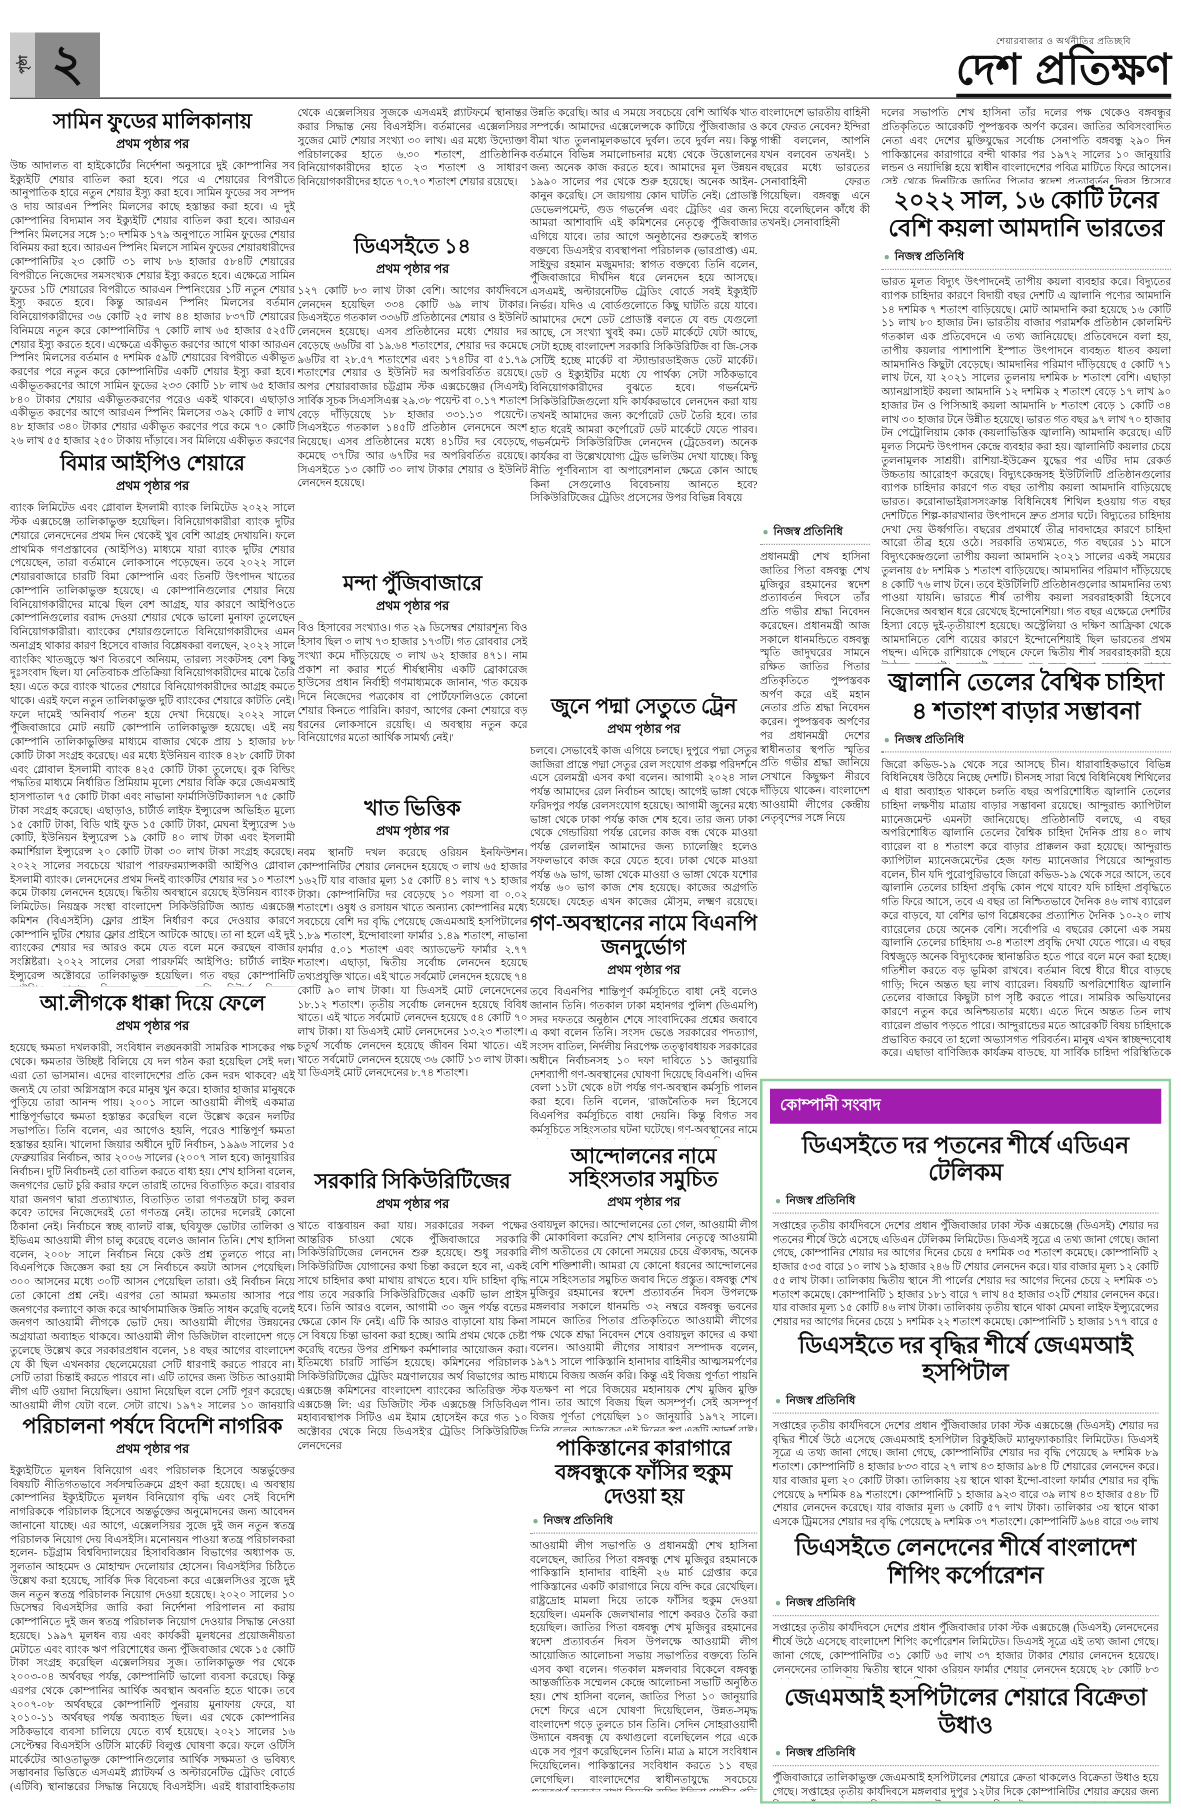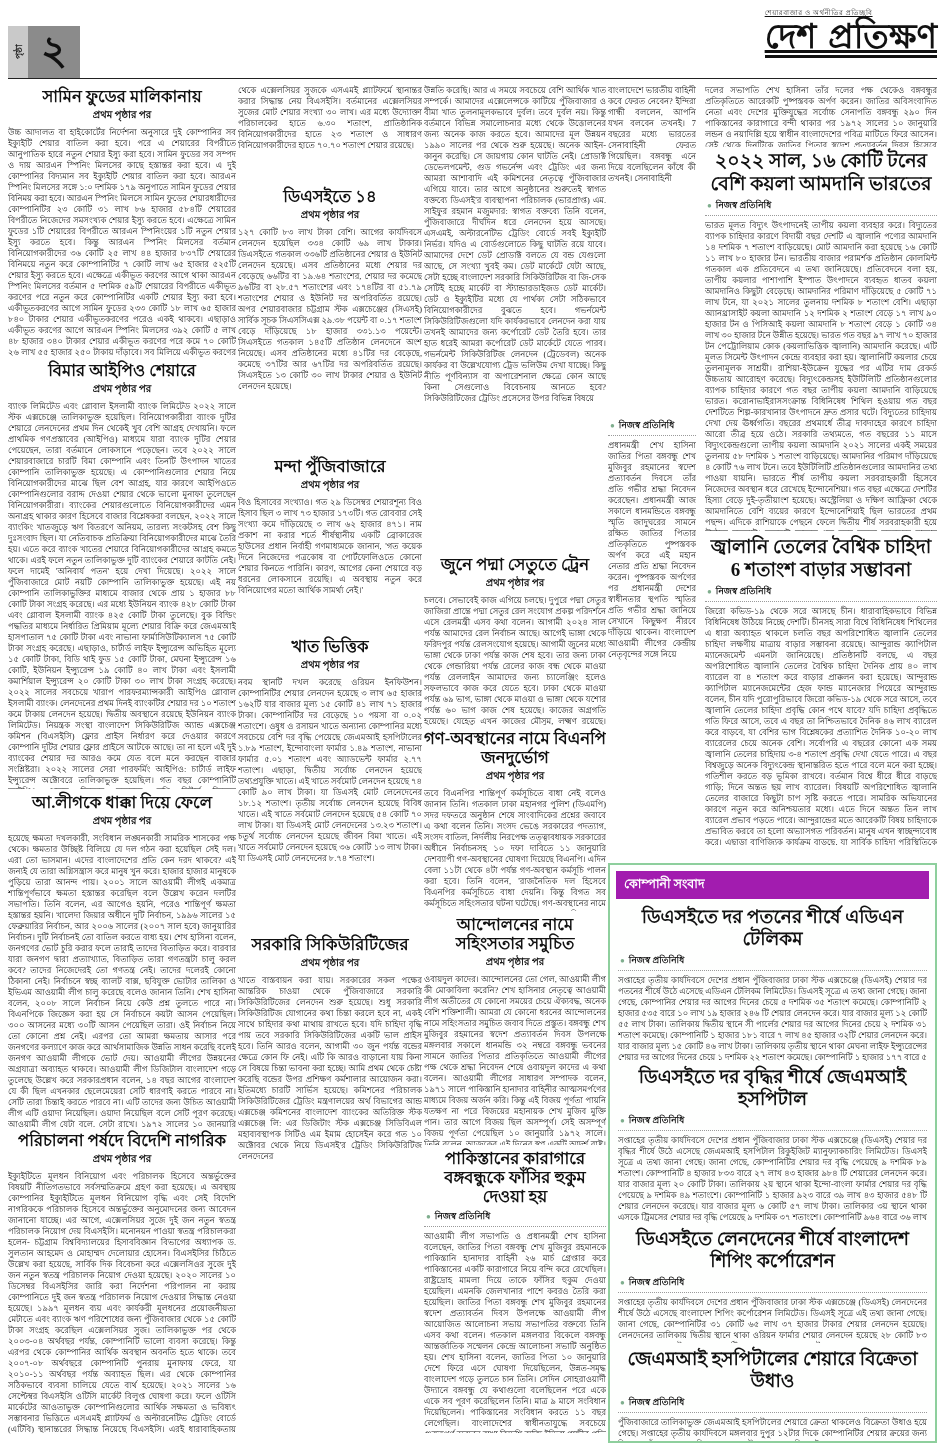--- a/index.html
+++ b/index.html
@@ -14,21 +14,21 @@
   .hdr-left{width:278px;text-align:right;padding-right:8px;padding-bottom:4px;
     border-bottom:2px solid #222;}
   .hdr-day{font-weight:bold;font-size:15px;line-height:17px;}
   .hdr-date{font-size:10.5px;line-height:14px;color:#222;}
   .page-badge{display:flex;align-items:stretch;height:52px;margin:0 10px 0 0;}
   .badge-label{width:20px;background:#c9c9c9;color:#222;display:flex;align-items:center;justify-content:center;
     font-size:9px;writing-mode:vertical-rl;transform:rotate(180deg);font-weight:bold;}
   .badge-num{width:52px;background:#8b8b8b;color:#101010;display:flex;align-items:center;justify-content:center;
     font-size:40px;font-weight:bold;font-family:"DejaVu Sans",sans-serif;}
   .section-title{font-size:24px;font-weight:bold;padding-bottom:8px;letter-spacing:.5px;}
-  .masthead{position:absolute;right:0;bottom:20px;text-align:left;text-decoration:underline;}
+  .masthead{position:absolute;right:0;bottom:0;text-align:center;}
   .masthead-tagline{font-size:7px;color:#333;letter-spacing:.5px;}
   .masthead-name{font-size:34px;font-weight:900;line-height:34px;
     font-family:"DejaVu Sans","Liberation Sans",sans-serif;
     border-bottom:3px solid #111;padding-bottom:2px;}
   .hdr-rule{border:none;border-top:1.5px solid #222;margin:0 0 6px 0;}
   
   .body-row{display:flex;gap:2px;height:1358px;overflow:hidden;}
   .col{overflow:hidden;}
   .c1{width:228px;flex:none;}
   .c2{width:184px;flex:none;}
@@ -152,21 +152,21 @@
         <div class="dotrule"></div>
         <p class="bodytext">আওয়ামী লীগ সভাপতি ও প্রধানমন্ত্রী শেখ হাসিনা বলেছেন, জাতির পিতা বঙ্গবন্ধু শেখ মুজিবুর রহমানকে পাকিস্তানি হানাদার বাহিনী ২৬ মার্চ গ্রেপ্তার করে পাকিস্তানের একটি কারাগারে নিয়ে বন্দি করে রেখেছিল। রাষ্ট্রদ্রোহ মামলা দিয়ে তাকে ফাঁসির হুকুম দেওয়া হয়েছিল। এমনকি জেলখানার পাশে কবরও তৈরি করা হয়েছিল। জাতির পিতা বঙ্গবন্ধু শেখ মুজিবুর রহমানের স্বদেশ প্রত্যাবর্তন দিবস উপলক্ষে আওয়ামী লীগ আয়োজিত আলোচনা সভায় সভাপতির বক্তব্যে তিনি এসব কথা বলেন। গতকাল মঙ্গলবার বিকেলে বঙ্গবন্ধু আন্তর্জাতিক সম্মেলন কেন্দ্রে আলোচনা সভাটি অনুষ্ঠিত হয়। শেখ হাসিনা বলেন, জাতির পিতা ১০ জানুয়ারি দেশে ফিরে এসে ঘোষণা দিয়েছিলেন, উন্নত-সমৃদ্ধ বাংলাদেশ গড়ে তুলতে চান তিনি। সেদিন সোহরাওয়ার্দী উদ্যানে বঙ্গবন্ধু যে কথাগুলো বলেছিলেন পরে একে একে সব পূরণ করেছিলেন তিনি। মাত্র ৯ মাসে সংবিধান দিয়েছিলেন। পাকিস্তানের সংবিধান করতে ১১ বছর লেগেছিল। বাংলাদেশের স্বাধীনতাযুদ্ধে সবচেয়ে গুরুত্বপূর্ণ অবদান রাখা বিদেশি ব্যক্তি ইন্দিরা গান্ধীর প্রতি কৃতজ্ঞতা জানিয়ে শেখ হাসিনা বলেন, বঙ্গবন্ধুকে মুক্ত করার জন্য ইন্দিরা গান্ধী দেশে দেশে ধরনা দিয়েছিলেন। বিভিন্ন দেশের চাপেই শেষ পর্যন্ত ইয়াহিয়া খান বঙ্গবন্ধুকে মুক্তি দিয়েছিলেন। সরকারপ্রধান বলেন, আমরা বিজয় অর্জন করেছিলাম। কিন্তু আমাদের বিজয় অধরা ছিল। ১০ জানুয়ারি যখন বঙ্গবন্ধু আমাদের মাঝে ফিরে আসেন, তখন যেন আমাদের স্বাধীনতা পূর্ণ হলো। বঙ্গবন্ধু দেশে ফিরে আগে জনগণের</p>
       </div>
     </div>
 
     <div class="right-wrap">
       <div class="right-top">
 
         <div class="col c4">
           <div class="cont-block" style="height:330px">
-            <p class="bodytext">বাংলাদেশে ভারতীয় বাহিনী কবে ফেরত নেবেন? ইন্দিরা গান্ধী বললেন, আপনি যখন বলবেন তখনই। 7 বছরের মধ্যে ভারতের সেনাবাহিনী ফেরত গিয়েছিল। বঙ্গবন্ধু এনে দিয়ে বলেছিলেন কাঁধে কী তখনই। সেনাবাহিনী</p>
+            <p class="bodytext">বাংলাদেশে ভারতীয় বাহিনী কবে ফেরত নেবেন? ইন্দিরা গান্ধী বললেন, আপনি যখন বলবেন তখনই। ১ বছরের মধ্যে ভারতের সেনাবাহিনী ফেরত গিয়েছিল। বঙ্গবন্ধু এনে দিয়ে বলেছিলেন কাঁধে কী তখনই। সেনাবাহিনী</p>
           </div>
           <div class="article" style="height:430px">
             <div class="byline">
               <span class="dot">●</span>
               <span>নিজস্ব প্রতিনিধি</span>
             </div>
             <div class="dotrule"></div>
             <p class="bodytext">প্রধানমন্ত্রী শেখ হাসিনা জাতির পিতা বঙ্গবন্ধু শেখ মুজিবুর রহমানের স্বদেশ প্রত্যাবর্তন দিবসে তাঁর প্রতি গভীর শ্রদ্ধা নিবেদন করেছেন। প্রধানমন্ত্রী আজ সকালে ধানমন্ডিতে বঙ্গবন্ধু স্মৃতি জাদুঘরের সামনে রক্ষিত জাতির পিতার প্রতিকৃতিতে পুষ্পস্তবক অর্পণ করে এই মহান নেতার প্রতি শ্রদ্ধা নিবেদন করেন। পুষ্পস্তবক অর্পণের পর প্রধানমন্ত্রী দেশের স্বাধীনতার স্থপতি স্মৃতির প্রতি গভীর শ্রদ্ধা জানিয়ে সেখানে কিছুক্ষণ নীরবে দাঁড়িয়ে থাকেন। বাংলাদেশ আওয়ামী লীগের কেন্দ্রীয় নেতৃবৃন্দের সঙ্গে নিয়ে</p>
           </div>
         </div>
@@ -178,21 +178,21 @@
           <div class="article" style="height:384px">
             <h2 class="hl big">২০২২ সাল, ১৬ কোটি টনের বেশি কয়লা আমদানি ভারতের</h2>
             <div class="byline">
               <span class="dot">●</span>
               <span>নিজস্ব প্রতিনিধি</span>
             </div>
             <div class="dotrule"></div>
             <p class="bodytext">ভারত মূলত বিদ্যুৎ উৎপাদনেই তাপীয় কয়লা ব্যবহার করে। বিদ্যুতের ব্যাপক চাহিদার কারণে বিদায়ী বছর দেশটি এ জ্বালানি পণ্যের আমদানি ১৪ দশমিক ৭ শতাংশ বাড়িয়েছে। মোট আমদানি করা হয়েছে ১৬ কোটি ১১ লাখ ৮০ হাজার টন। ভারতীয় বাজার পরামর্শক প্রতিষ্ঠান কোলমিন্ট গতকাল এক প্রতিবেদনে এ তথ্য জানিয়েছে। প্রতিবেদনে বলা হয়, তাপীয় কয়লার পাশাপাশি ইস্পাত উৎপাদনে ব্যবহৃত ধাতব কয়লা আমদানিও কিছুটা বেড়েছে। আমদানির পরিমাণ দাঁড়িয়েছে ৫ কোটি ৭১ লাখ টনে, যা ২০২১ সালের তুলনায় দশমিক ৮ শতাংশ বেশি। এছাড়া অ্যানথ্রাসাইট কয়লা আমদানি ১২ দশমিক ২ শতাংশ বেড়ে ১৭ লাখ ৯০ হাজার টন ও পিসিআই কয়লা আমদানি ৮ শতাংশ বেড়ে ১ কোটি ৩৪ লাখ ৩০ হাজার টনে উন্নীত হয়েছে। ভারত গত বছর ৯৭ লাখ ৭০ হাজার টন পেট্রোলিয়াম কোক (কয়লাভিত্তিক জ্বালানি) আমদানি করেছে। এটি মূলত সিমেন্ট উৎপাদন কেন্দ্রে ব্যবহার করা হয়। জ্বালানিটি কয়লার চেয়ে তুলনামূলক সাশ্রয়ী। রাশিয়া-ইউক্রেন যুদ্ধের পর এটির দাম রেকর্ড উচ্চতায় আরোহণ করেছে। বিদ্যুৎকেন্দ্রসহ ইউটিলিটি প্রতিষ্ঠানগুলোর ব্যাপক চাহিদার কারণে গত বছর তাপীয় কয়লা আমদানি বাড়িয়েছে ভারত। করোনাভাইরাসসংক্রান্ত বিধিনিষেধ শিথিল হওয়ায় গত বছর দেশটিতে শিল্প-কারখানার উৎপাদনে দ্রুত প্রসার ঘটে। বিদ্যুতের চাহিদায় দেখা দেয় ঊর্ধ্বগতি। বছরের প্রথমার্ধে তীব্র দাবদাহের কারণে চাহিদা আরো তীব্র হয়ে ওঠে। সরকারি তথ্যমতে, গত বছরের ১১ মাসে বিদ্যুৎকেন্দ্রগুলো তাপীয় কয়লা আমদানি ২০২১ সালের একই সময়ের তুলনায় ৫৮ দশমিক ১ শতাংশ বাড়িয়েছে। আমদানির পরিমাণ দাঁড়িয়েছে ৪ কোটি ৭৬ লাখ টনে। তবে ইউটিলিটি প্রতিষ্ঠানগুলোর আমদানির তথ্য পাওয়া যায়নি। ভারতে শীর্ষ তাপীয় কয়লা সরবরাহকারী হিসেবে নিজেদের অবস্থান ধরে রেখেছে ইন্দোনেশিয়া। গত বছর এক্ষেত্রে দেশটির হিস্যা বেড়ে দুই-তৃতীয়াংশ হয়েছে। অস্ট্রেলিয়া ও দক্ষিণ আফ্রিকা থেকে আমদানিতে বেশি ব্যয়ের কারণে ইন্দোনেশিয়াই ছিল ভারতের প্রথম পছন্দ। এদিকে রাশিয়াকে পেছনে ফেলে দ্বিতীয় শীর্ষ সরবরাহকারী হয়ে উঠেছে যুক্তরাষ্ট্র। যুক্তরাষ্ট্র ভারতে গত বছর কয়লা সরবরাহে বাজার হিস্যা বাড়িয়েছে দ্বিগুণেরও বেশি। ইস্পাত উৎপাদকরা দেশটি থেকে ৭০ লাখ ৩০ হাজার টন ধাতব কয়লা আমদানি করেছে। ফলে অস্ট্রেলিয়ার হিস্যা কমে ৬৮ শতাংশে নেমেছে। এর আগে ভারতের কয়লা বাজারে দেশটির হিস্যা ছিল ৮০ শতাংশ। গত বছর রাশিয়া ভারতে সবচেয়ে বেশি পিসিআই কয়লা সরবরাহ করেছে। রফতানির পরিমাণ দাঁড়িয়েছে প্রায় ৭৩ লাখ ৩০ হাজার টনে।</p>
           </div>
           <div class="article" style="height:312px">
-            <h2 class="hl big">জ্বালানি তেলের বৈশ্বিক চাহিদা 6 শতাংশ বাড়ার সম্ভাবনা</h2>
+            <h2 class="hl big">জ্বালানি তেলের বৈশ্বিক চাহিদা ৪ শতাংশ বাড়ার সম্ভাবনা</h2>
             <div class="byline">
               <span class="dot">●</span>
               <span>নিজস্ব প্রতিনিধি</span>
             </div>
             <div class="dotrule"></div>
             <p class="bodytext">জিরো কভিড-১৯ থেকে সরে আসছে চীন। ধারাবাহিকভাবে বিভিন্ন বিধিনিষেধ উঠিয়ে নিচ্ছে দেশটি। চীনসহ সারা বিশ্বে বিধিনিষেধ শিথিলের এ ধারা অব্যাহত থাকলে চলতি বছর অপরিশোধিত জ্বালানি তেলের চাহিদা লক্ষণীয় মাত্রায় বাড়ার সম্ভাবনা রয়েছে। আন্দুরান্ড ক্যাপিটাল ম্যানেজমেন্ট এমনটা জানিয়েছে। প্রতিষ্ঠানটি বলছে, এ বছর অপরিশোধিত জ্বালানি তেলের বৈশ্বিক চাহিদা দৈনিক প্রায় ৪০ লাখ ব্যারেল বা ৪ শতাংশ করে বাড়ার প্রাক্কলন করা হয়েছে। আন্দুরান্ড ক্যাপিটাল ম্যানেজমেন্টের হেজ ফান্ড ম্যানেজার পিয়েরে আন্দুরান্ড বলেন, চীন যদি পুরোপুরিভাবে জিরো কভিড-১৯ থেকে সরে আসে, তবে জ্বালানি তেলের চাহিদা প্রবৃদ্ধি কোন পথে যাবে? যদি চাহিদা প্রবৃদ্ধিতে গতি ফিরে আসে, তবে এ বছর তা নিশ্চিতভাবে দৈনিক ৪৬ লাখ ব্যারেল করে বাড়বে, যা বেশির ভাগ বিশ্লেষকের প্রত্যাশিত দৈনিক ১০-২০ লাখ ব্যারেলের চেয়ে অনেক বেশি। সর্বোপরি এ বছরের কোনো এক সময় জ্বালানি তেলের চাহিদায় ৩-৪ শতাংশ প্রবৃদ্ধি দেখা যেতে পারে। এ বছর বিশ্বজুড়ে অনেক বিদ্যুৎকেন্দ্র স্থানান্তরিত হতে পারে বলে মনে করা হচ্ছে। গতিশীল করতে বড় ভূমিকা রাখবে। বর্তমান বিশ্বে ধীরে ধীরে বাড়ছে গাড়ি; দিনে অন্তত ছয় লাখ ব্যারেল। বিষয়টি অপরিশোধিত জ্বালানি তেলের বাজারে কিছুটা চাপ সৃষ্টি করতে পারে। সামরিক অভিযানের কারণে নতুন করে অনিশ্চয়তার মধ্যে। এতে দিনে অন্তত তিন লাখ ব্যারেল প্রভাব পড়তে পারে। আন্দুরান্ডের মতে আরেকটি বিষয় চাহিদাকে প্রভাবিত করবে তা হলো অভ্যাসগত পরিবর্তন। মানুষ এখন স্বাচ্ছন্দ্যবোধ করে। এছাড়া বাণিজ্যিক কার্যক্রম বাড়ছে, যা সার্বিক চাহিদা পরিস্থিতিকে আরও শক্তিশালী করবে।</p>
           </div>
         </div>
       </div>
 

